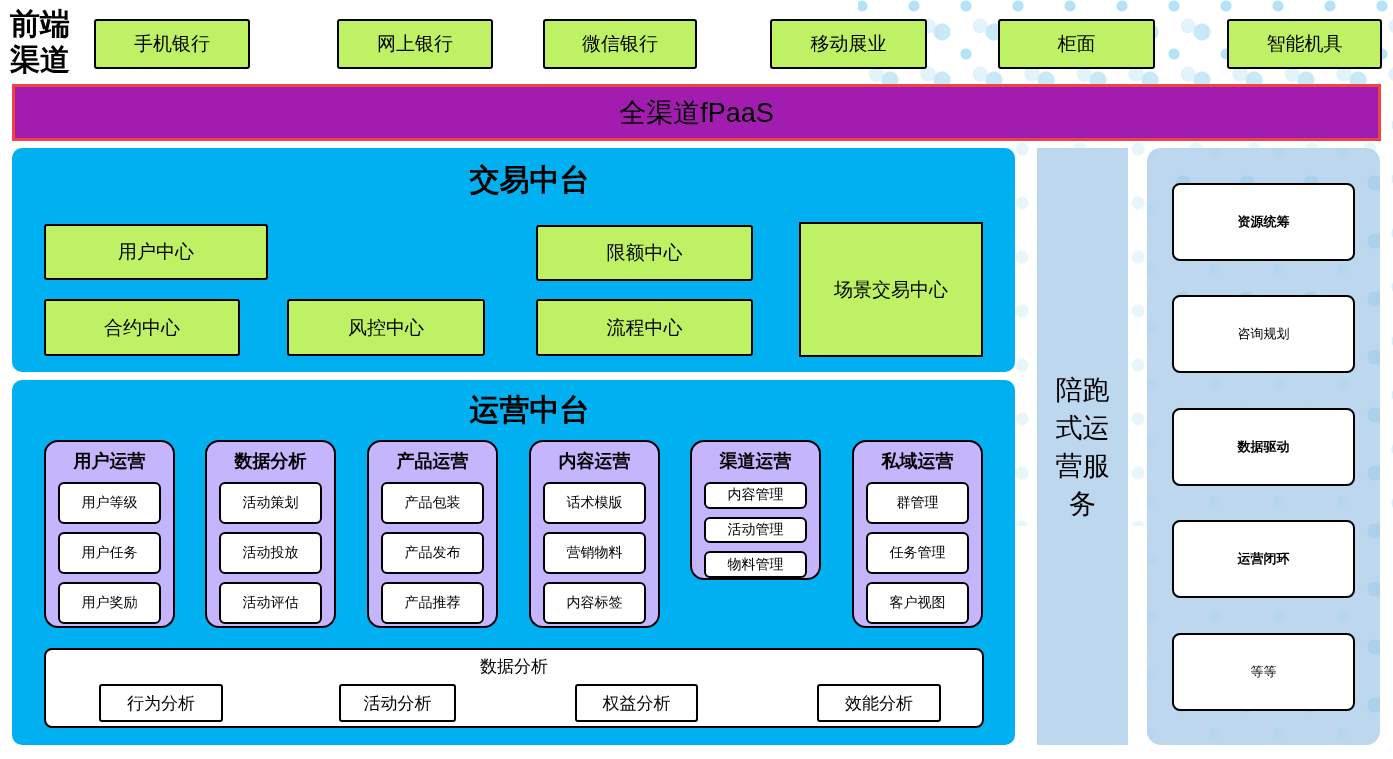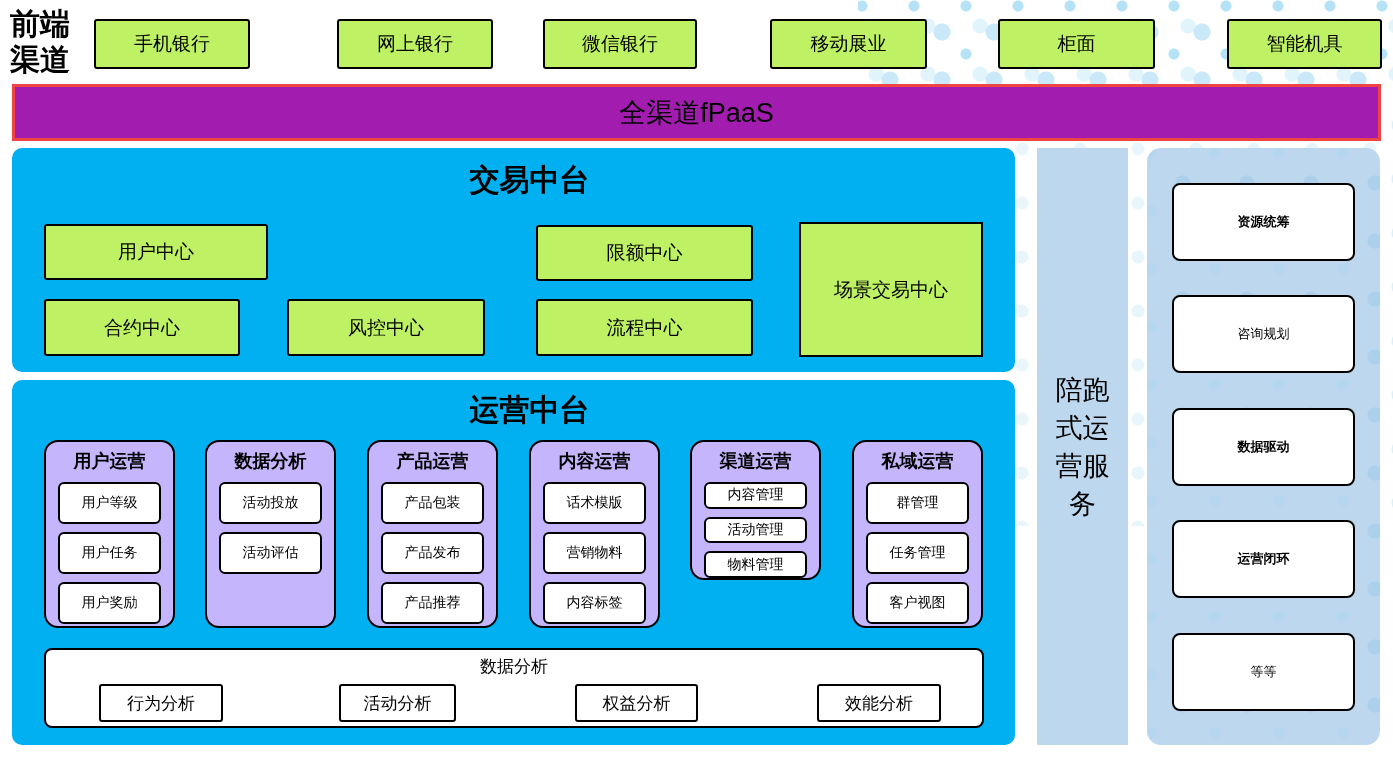--- a/index.html
+++ b/index.html
@@ -148,20 +148,23 @@
       <div class="group-item">
           <span>用户任务</span>
         </div>
       <div class="group-item">
           <span>用户奖励</span>
         </div>
     </div>
     <div class="group abs" style="left:193px;top:60px;width:131px;height:188px;">
       <div class="group-title">数据分析</div>
       <div class="group-item">
+          <span>活动策划</span>
+        </div>
+      <div class="group-item">
           <span>活动投放</span>
         </div>
       <div class="group-item">
           <span>活动评估</span>
         </div>
     </div>
     <div class="group abs" style="left:355px;top:60px;width:131px;height:188px;">
       <div class="group-title">产品运营</div>
       <div class="group-item">
           <span>产品包装</span>

